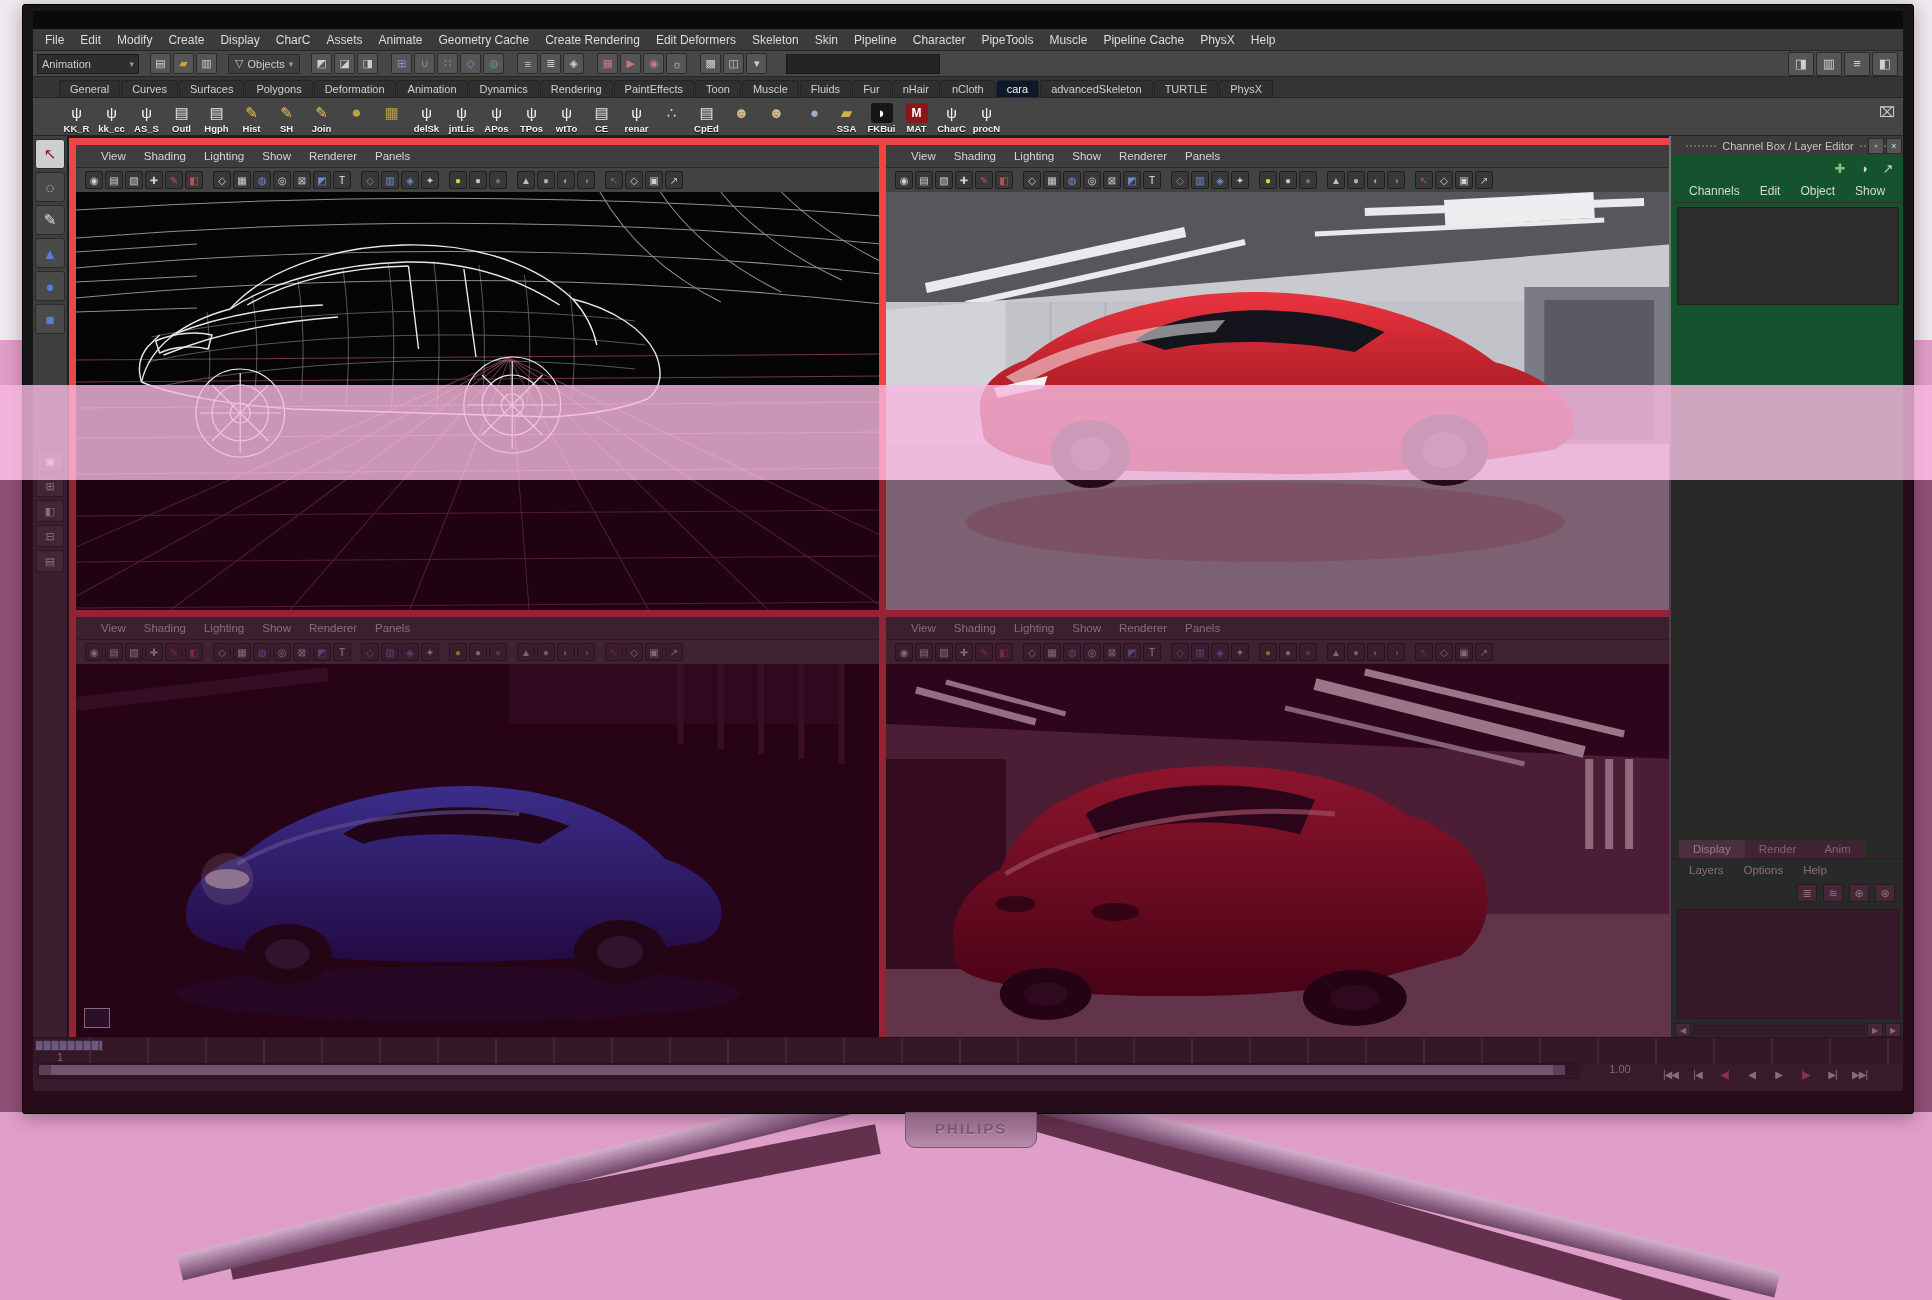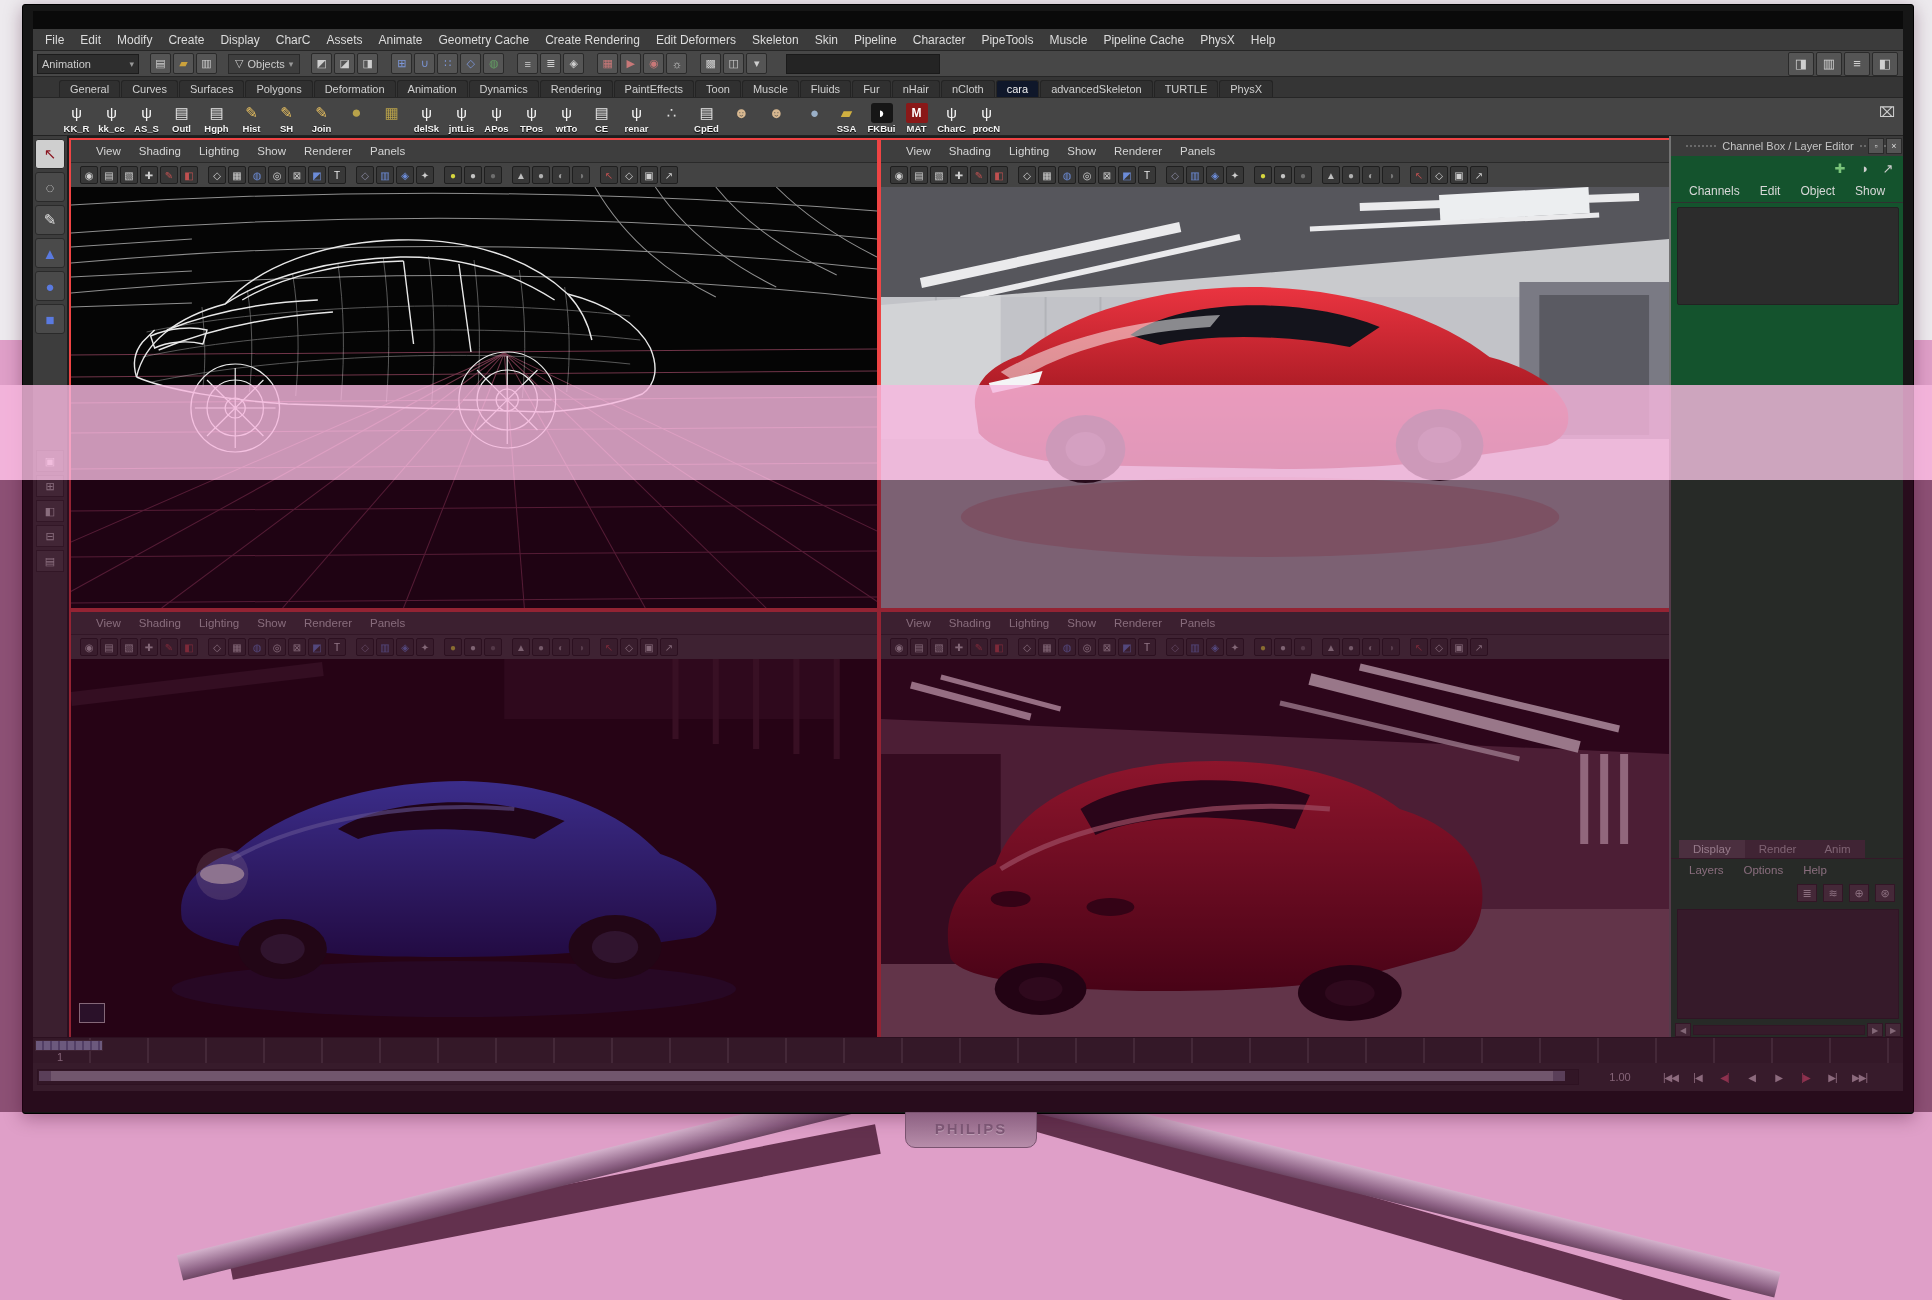--- a/index.html
+++ b/index.html
@@ -72,21 +72,21 @@
   
   .toolbox{position:absolute;left:0;top:125px;width:34px;height:901px;background:#3d3d3d;border-right:1px solid #262626}
   .tool{width:28px;height:28px;margin:3px auto;background:#4a4a4a;border:1px solid #2a2a2a;border-radius:3px;
       display:flex;align-items:center;justify-content:center;font-size:15px;color:var(--c,#e0e0e0)}
   .tool.active{background:#cfcfcf;color:#8a1520}
   .layouts{margin-top:116px}
   .layout-btn{width:26px;height:20px;margin:3px auto;background:#4a4a4a;border:1px solid #2a2a2a;
       display:flex;align-items:center;justify-content:center;font-size:11px;color:#d8d8d8}
   
   .vp-area{position:absolute;left:34px;top:125px;width:1602px;height:901px;background:#1d1d1d}
-  .vp{position:absolute;background:#2a2a2a;border:2px solid #ef4444}
+  .vp{position:absolute;background:#2a2a2a;border:7px solid #ef4444}
   .vp-menu{height:22px;background:#3e3e3e;display:flex;align-items:center;padding-left:16px;border-bottom:1px solid #2a2a2a}
   .vp-menu span{color:#d4d4d4;font-size:11.5px;padding:0 9px}
   .vp-icons{height:24px;background:#434343;display:flex;align-items:center;padding-left:8px;border-bottom:1px solid #232323}
   .vp-ico{width:16px;height:16px;background:#383838;border:1px solid #1f1f1f;margin:0 1px;border-radius:2px;
       display:inline-flex;align-items:center;justify-content:center;font-size:10px;color:var(--c,#cfcfcf)}
   .vp-ico.sep{margin-left:9px}
   .vp-content{position:absolute;left:0;top:47px;right:0;bottom:0;overflow:hidden}
   .vp-content svg{width:100%;height:100%;display:block}
   .vp-thumb{position:absolute;left:8px;bottom:14px;width:24px;height:18px;background:#1a2030;border:1px solid #cfcfcf}
   
@@ -116,21 +116,21 @@
   .le-scroll{height:14px;display:flex;align-items:center;padding:0 4px;gap:2px}
   .le-scroll .track{flex:1;height:8px;background:#333;border:1px solid #2a2a2a}
   .le-arrow{width:14px;height:12px;background:#4e4e4e;border:1px solid #2a2a2a;color:#ccc;font-size:8px;
       display:flex;align-items:center;justify-content:center}
   
   .timeslider{position:absolute;left:0;top:1026px;width:1870px;height:26px;background:#2f2f2f;
       border-top:1px solid #1f1f1f;background-image:repeating-linear-gradient(90deg,transparent 0 56px,#4e4e4e 56px 58px)}
   .cache-ind{position:absolute;left:2px;top:2px;width:66px;height:9px;
       background:repeating-linear-gradient(90deg,#9fb0d8 0 6px,#6a7aa8 6px 8px);border:1px solid #444}
   .cur-frame{position:absolute;left:24px;bottom:1px;color:#cfc4cc;font-size:11px}
-  .rangerow{position:absolute;left:0;top:1052px;width:1870px;height:28px;background:#343434;display:flex;align-items:center}
+  .rangerow{position:absolute;left:0;top:1052px;width:1870px;height:28px;background:#343434;display:flex;align-items:flex-start}
   .range-track{margin-left:4px;width:1540px;height:14px;background:#2a2a2a;border:1px solid #222;position:relative}
   .range-bar{position:absolute;left:1px;top:1px;width:1526px;height:10px;background:#a8aab8;border-radius:2px}
   .range-bar .h{position:absolute;top:0;width:12px;height:10px;background:#7a7d90}
   .range-bar .h.r{right:0}
   .pb-speed{color:#cfc4cc;font-size:11px;margin-left:18px;width:46px;text-align:center}
   .playback{display:flex;margin-left:14px}
   .pb{width:27px;height:22px;display:flex;align-items:center;justify-content:center;color:#ded2d8;
       font-size:10px;letter-spacing:-1px}
   .pb.accent{color:#e0607a}
 </style>

